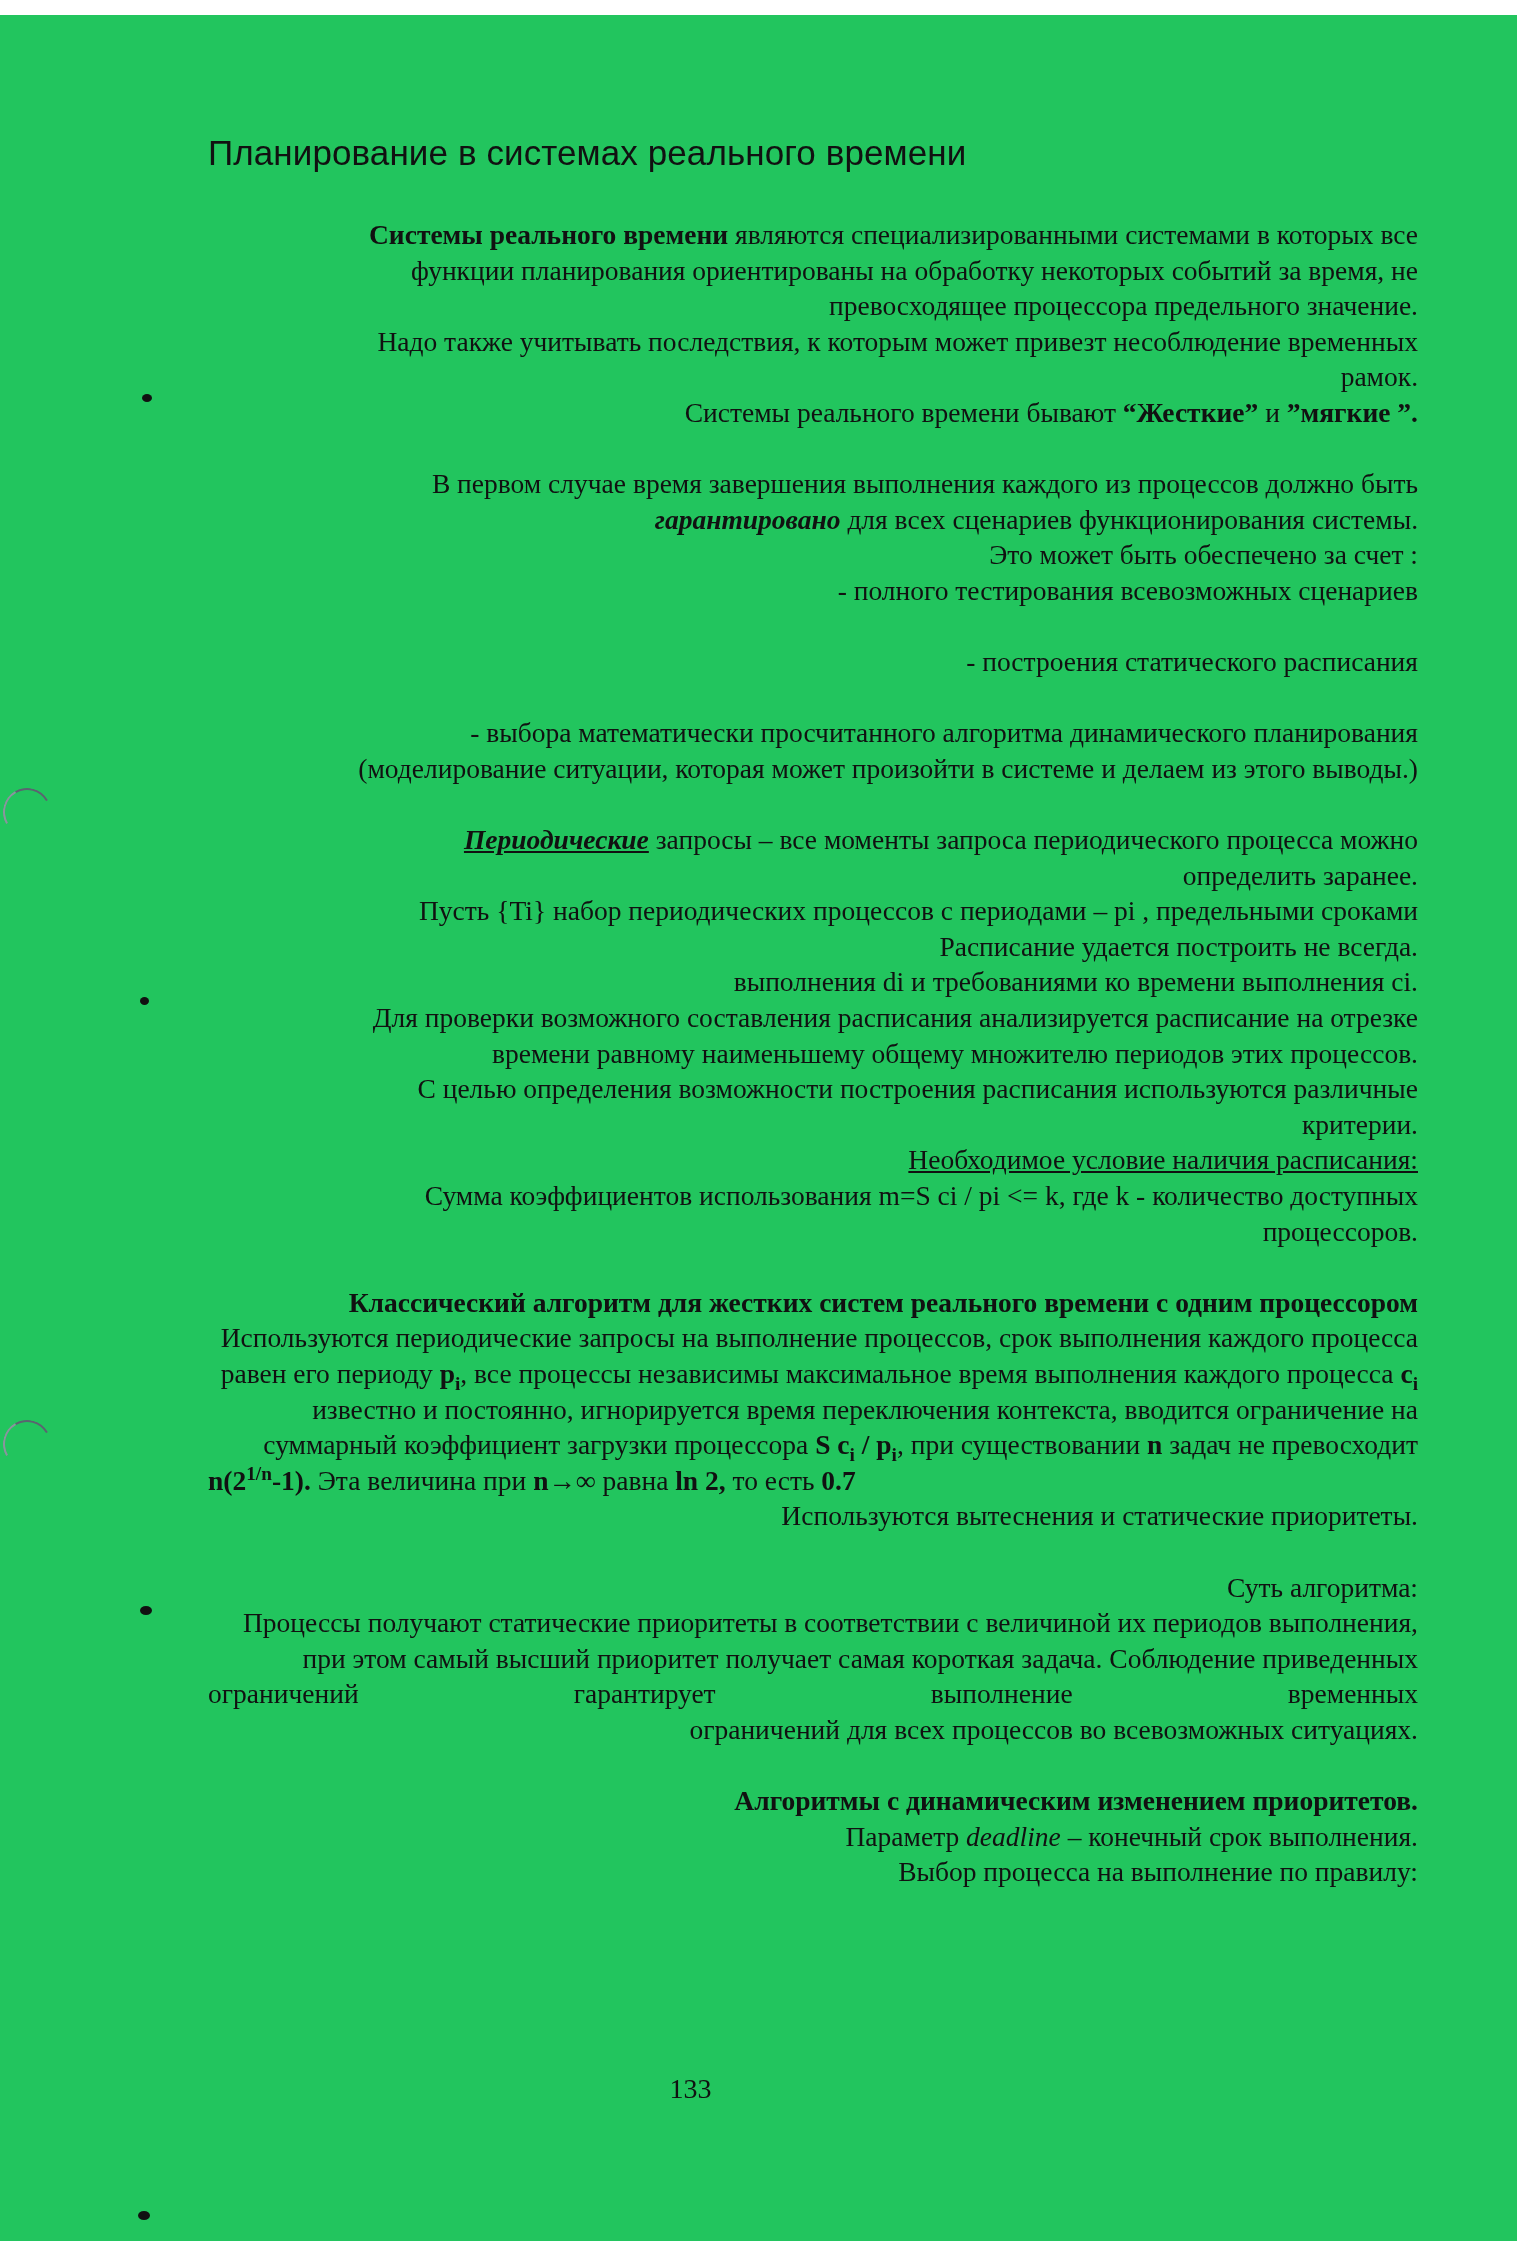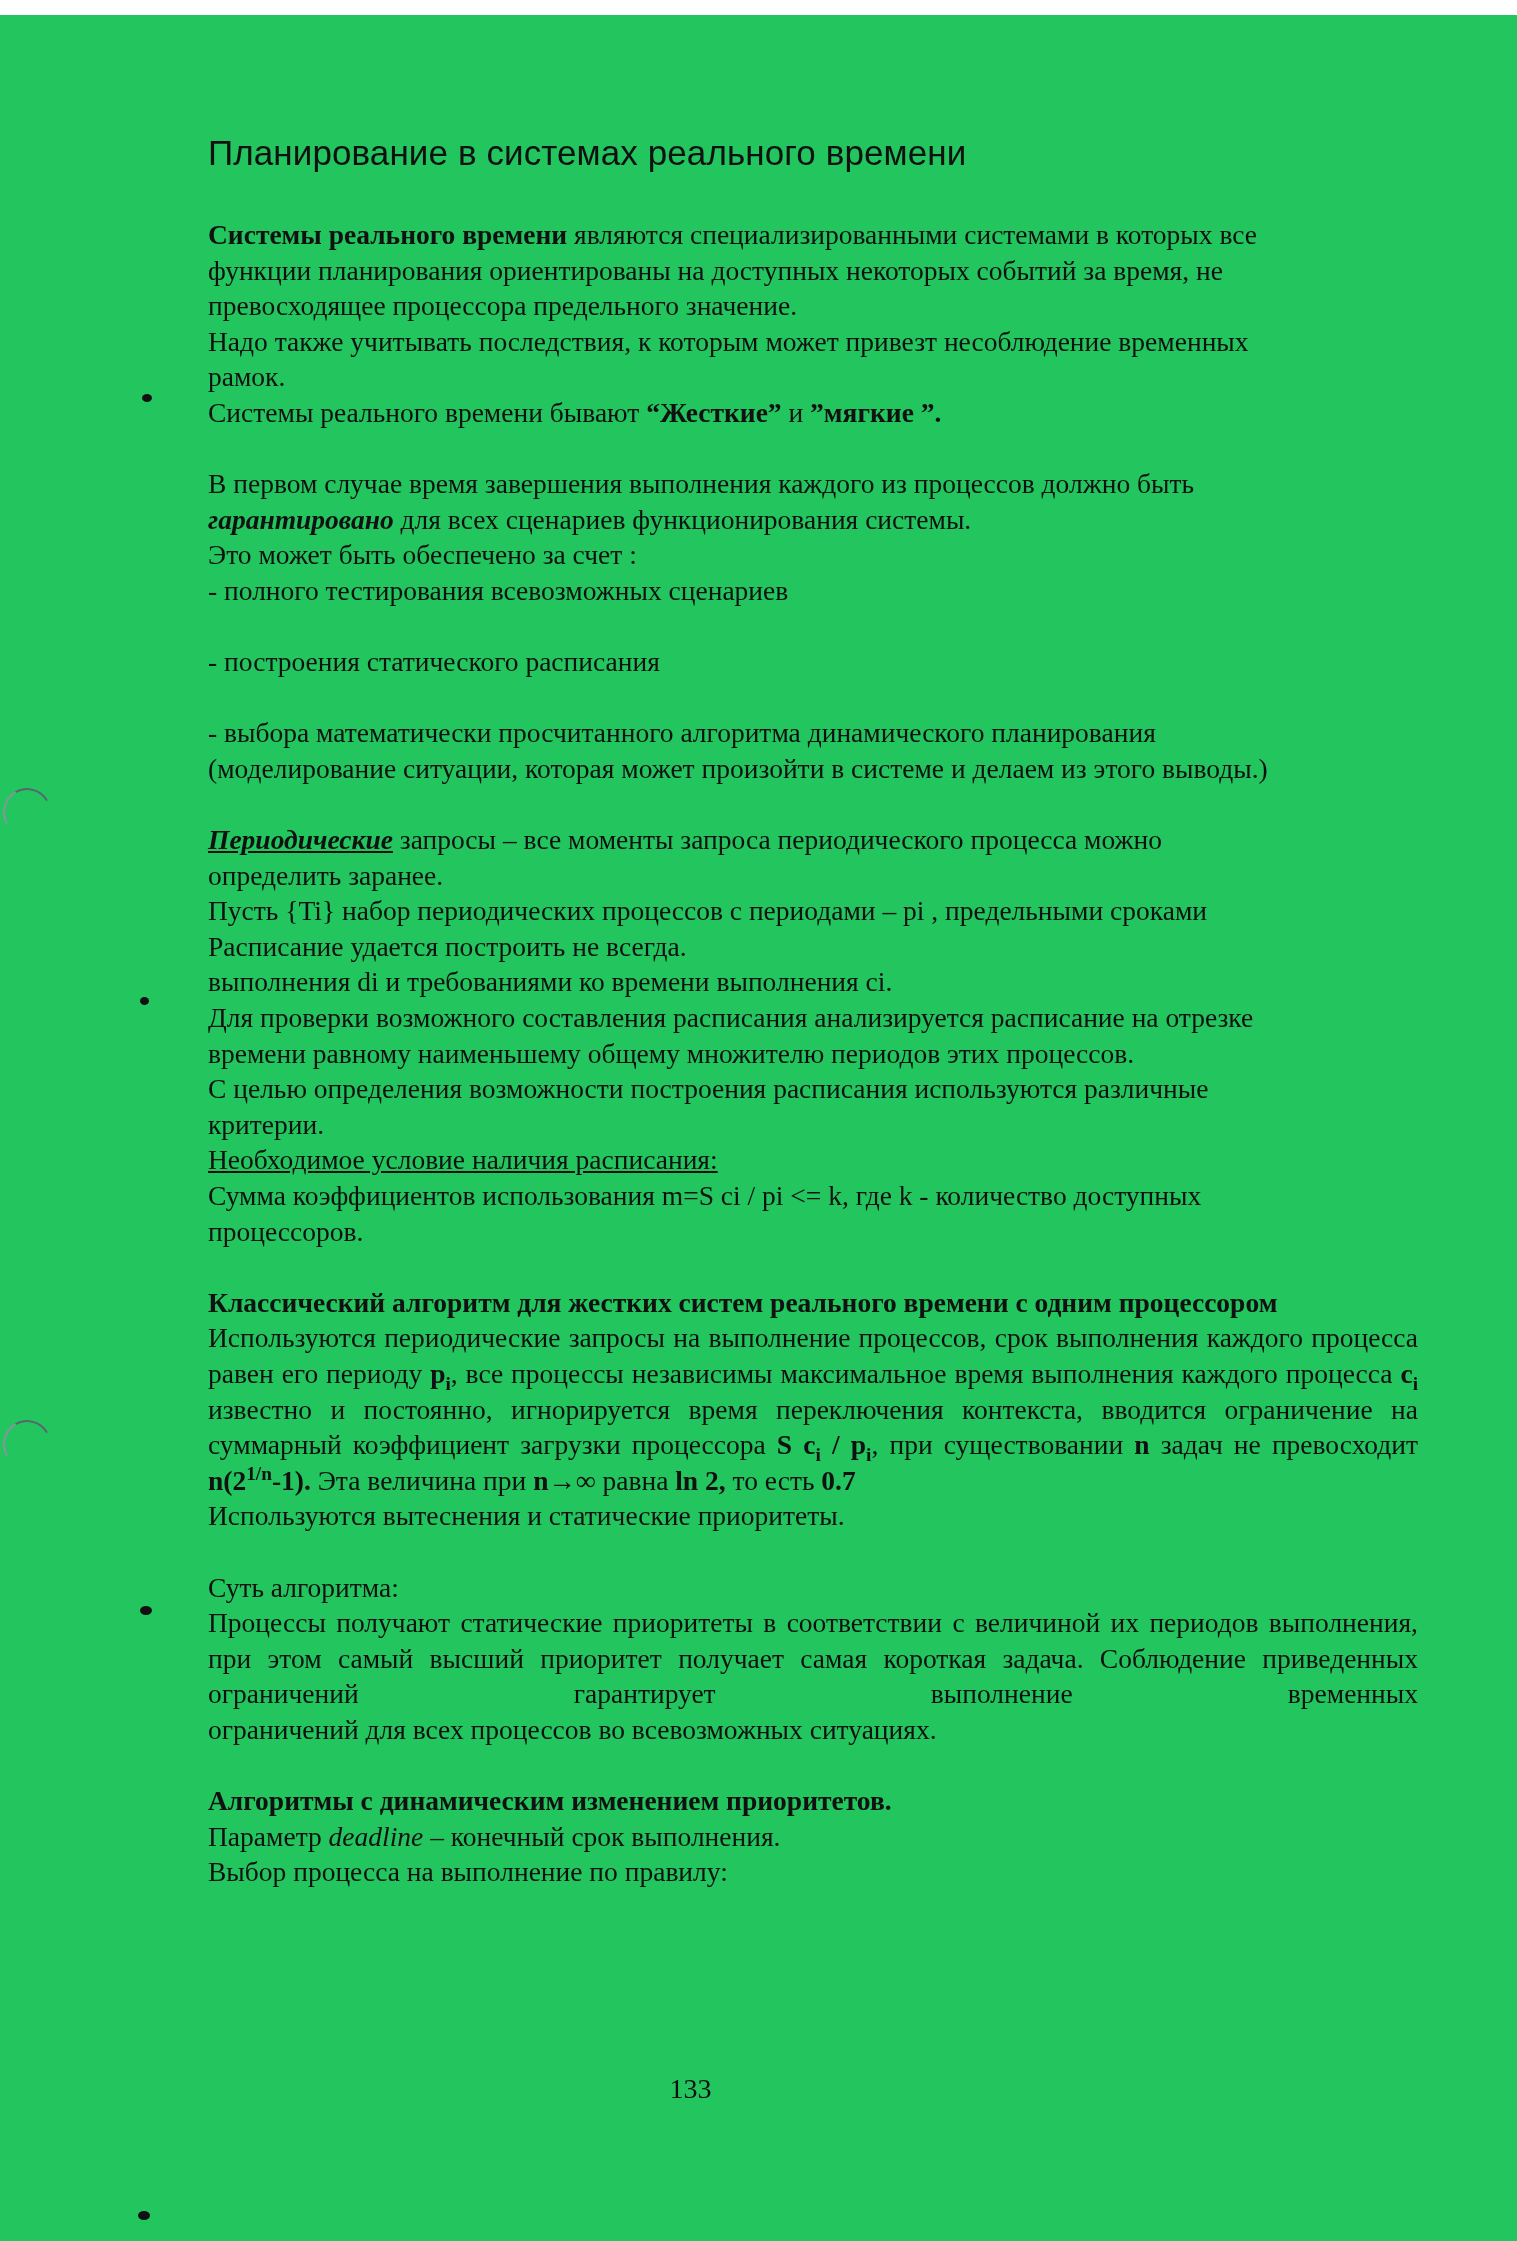--- a/index.html
+++ b/index.html
@@ -11,21 +11,21 @@
     .title {
       position: absolute; left: 208px; top: 118px;
       font-family: "Liberation Sans", sans-serif; font-size: 35px; font-weight: normal;
       letter-spacing: 0.1px; color: #111;
     }
     .body {
       position: absolute; left: 208px; top: 202px; width: 1210px;
       font-family: "Liberation Serif", serif; font-size: 27.5px; line-height: 35.6px;
       color: #111;
     }
-    .body p { margin: 0; }
+    .body p { margin: 0; text-align: right; }
     .gap { height: 35.6px; }
     .justify { text-align: justify; text-align-last: left; }
     b, .bold { font-weight: bold; }
     .it { font-style: italic; }
     .bi { font-weight: bold; font-style: italic; }
     .ul { text-decoration: underline; }
     sup { font-size: 70%; font-weight: bold; vertical-align: 10px; line-height: 0; }
     sub { font-size: 70%; font-weight: bold; line-height: 0; }
     .pagenum {
       position: absolute; left: 0; width: 1381px; top: 2058px; text-align: center;
@@ -42,21 +42,21 @@
 </head>
 <body>
 
 <div class="page">
 
   <div class="title">Планирование в системах реального времени</div>
 
   <div class="body">
 
     <p><b>Системы реального времени</b><span> являются специализированными системами в которых все</span></p>
-    <p>функции планирования ориентированы на доступных некоторых событий за время, не</p>
+    <p>функции планирования ориентированы на обработку некоторых событий за время, не</p>
     <p>превосходящее процессора предельного значение.</p>
     <p> Надо также учитывать последствия, к которым может привезт несоблюдение временных</p>
     <p>рамок.</p>
     <p><span>Системы реального времени  бывают </span><b>“Жесткие”</b><span> и </span><b>”мягкие ”.</b></p>
     <div class="gap"></div>
 
     <p>В первом случае время завершения выполнения каждого из процессов должно быть</p>
     <p><span class="bi">гарантировано</span><span>  для всех сценариев функционирования системы.</span></p>
     <p>Это может быть обеспечено за счет :</p>
     <p>- полного тестирования всевозможных сценариев</p>

